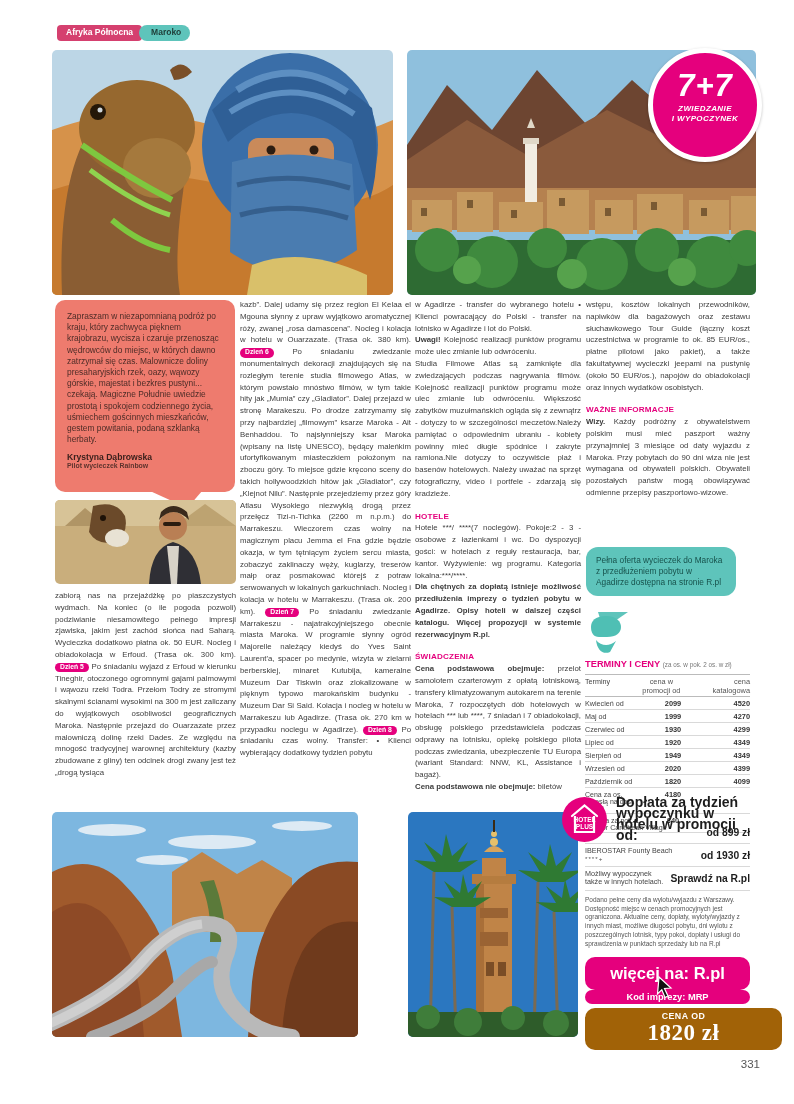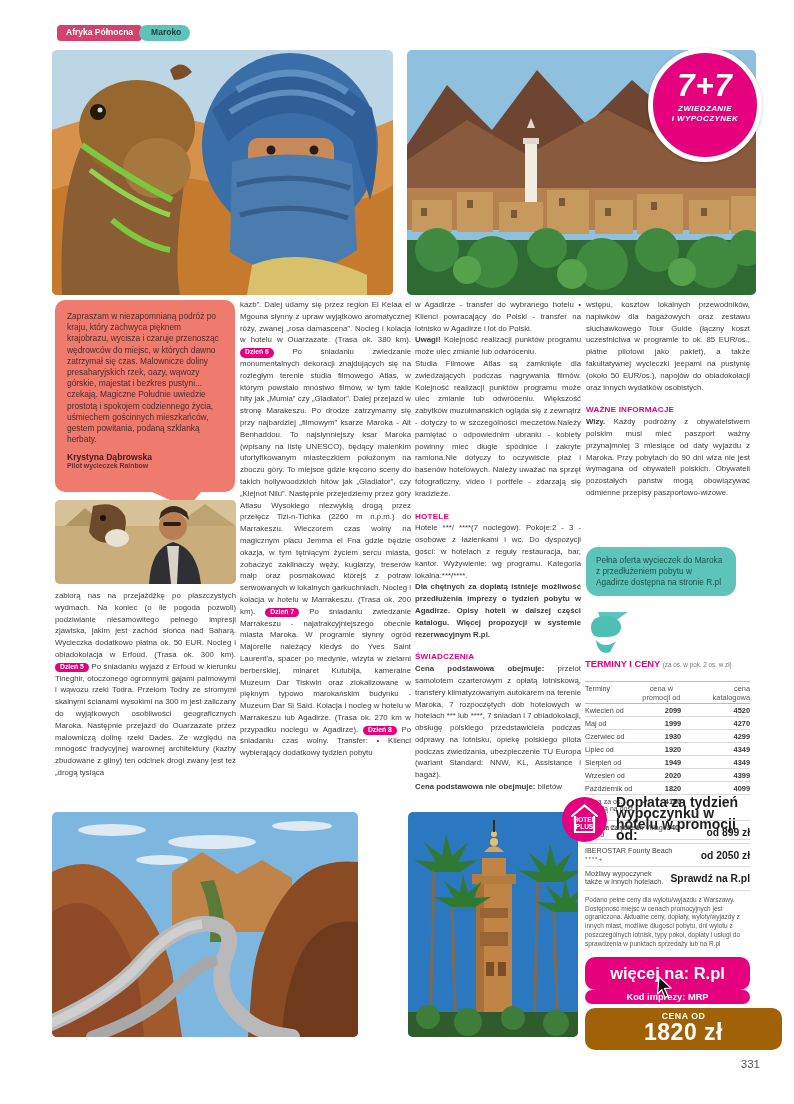--- a/index.html
+++ b/index.html
@@ -38,21 +38,21 @@
   .info-bubble{position:absolute;left:586px;top:547px;width:150px;box-sizing:border-box;background:#5ec4bb;
                border-radius:12px;padding:8px 10px;color:#17524c;font-size:8.3px;line-height:11px;}
   .info-tail{position:absolute;left:598px;top:612px;width:30px;height:17px;background:#5ec4bb;
              clip-path:polygon(0 0,100% 0,18% 100%);}
   .mascot{position:absolute;left:590px;top:616px;width:32px;height:38px;}
   
   .ptable{position:absolute;left:585px;top:659px;width:165px;}
   .pt-title{font-size:9.3px;font-weight:bold;color:#e5007d;}
   .pt-note{font-size:6.3px;color:#777;font-weight:normal;}
   .pt-row{display:flex;border-bottom:1px solid #d9d9d9;align-items:baseline;padding:1.5px 0;}
-  .pt-row.head{border-top:1px solid #bbb;border-bottom:1px solid #bbb;color:#555;margin-top:12px;gap:31px;}
+  .pt-row.head{border-top:1px solid #bbb;border-bottom:1px solid #bbb;color:#555;margin-top:5px;gap:31px;}
   .pt-c1{flex:1;font-size:7.2px;color:#444;text-align:left;}
   .pt-c2{width:58px;font-size:7.4px;text-align:center;}
   .pt-c3{width:48px;font-size:7.4px;text-align:right;}
   .pt-row .val{font-weight:bold;color:#333;}
   .pt-extra .pt-c1{font-size:7.0px;}
   
   .hp-badge{position:absolute;left:562px;top:797px;width:45px;height:45px;z-index:4;}
   .hp-title{position:absolute;left:616px;top:797px;width:134px;font-size:14px;font-weight:bold;
             color:#1d1d1d;line-height:11px;}
   .hp-rows{position:absolute;left:585px;top:821px;width:165px;}
@@ -65,21 +65,21 @@
   
   .cta-more{position:absolute;left:585px;top:957px;width:165px;height:33px;background:#e5007d;border:none;
             border-radius:10px;color:#fff;font-weight:bold;font-size:16.5px;font-family:"Liberation Sans",sans-serif;
             display:flex;align-items:center;justify-content:center;cursor:pointer;}
   .cursor-icon{position:absolute;left:655px;top:976px;width:20px;height:22px;z-index:6;}
   .cta-code{position:absolute;left:585px;top:990px;width:165px;height:14px;background:#e5007d;border-radius:7px;
             color:#fff;font-weight:bold;font-size:9.3px;display:flex;align-items:center;justify-content:center;}
   .cta-price{position:absolute;left:585px;top:1008px;width:197px;height:42px;background:#a16207;border-radius:10px;
              color:#fff;text-align:center;}
   .cta-price .lbl{font-size:8.8px;font-weight:bold;margin-top:3px;letter-spacing:.5px;}
-  .cta-price .val{font-size:23px;font-weight:bold;line-height:1;letter-spacing:.5px;}
+  .cta-price .val{font-size:23px;font-weight:bold;line-height:1;letter-spacing:.5px;font-family:Liberation Serif, serif;}
   .page-number{position:absolute;left:720px;top:1058px;width:40px;text-align:right;font-size:11.5px;color:#555;}
 </style>
 </head>
 <body>
 
 <div class="page">
 
   <div class="tags">
     <span class="tag tag-region">Afryka Północna</span>
     <span class="tag tag-country">Maroko</span>
@@ -362,21 +362,21 @@
     <text x="22.5" y="32" text-anchor="middle" font-family="Liberation Sans, sans-serif" font-size="6.5" font-weight="bold" fill="#fff">PLUS</text>
   </svg>
   <div class="hp-title">Dopłata za tydzień wypoczynku w hotelu w promocji od:</div>
   <div class="hp-rows" id="hotel-plus-rows">
       <div class="hp-row">
         <div class="hp-name">Agador Caribbean Village<div class="hp-stars">***</div></div>
         <div class="hp-price">od 899 zł</div>
       </div>
       <div class="hp-row">
         <div class="hp-name">IBEROSTAR Founty Beach<div class="hp-stars">****+</div></div>
-        <div class="hp-price">od 2050 zł</div>
+        <div class="hp-price">od 1930 zł</div>
       </div>
       <div class="hp-row">
         <div class="hp-name">Możliwy wypoczynek także w innych hotelach.</div>
         <div class="hp-price">Sprawdź na R.pl</div>
       </div>
     </div>
   <div class="hp-note">Podano pełne ceny dla wylotu/wyjazdu z Warszawy. Dostępność miejsc w cenach promocyjnych jest ograniczona. Aktualne ceny, dopłaty, wyloty/wyjazdy z innych miast, możliwe długości pobytu, dni wylotu z poszczególnych lotnisk, typy pokoi, dopłaty i usługi do sprawdzenia w punktach sprzedaży lub na R.pl</div>
 
   <button class="cta-more">więcej na: R.pl</button>
   <svg class="cursor-icon" viewBox="0 0 20 22">

